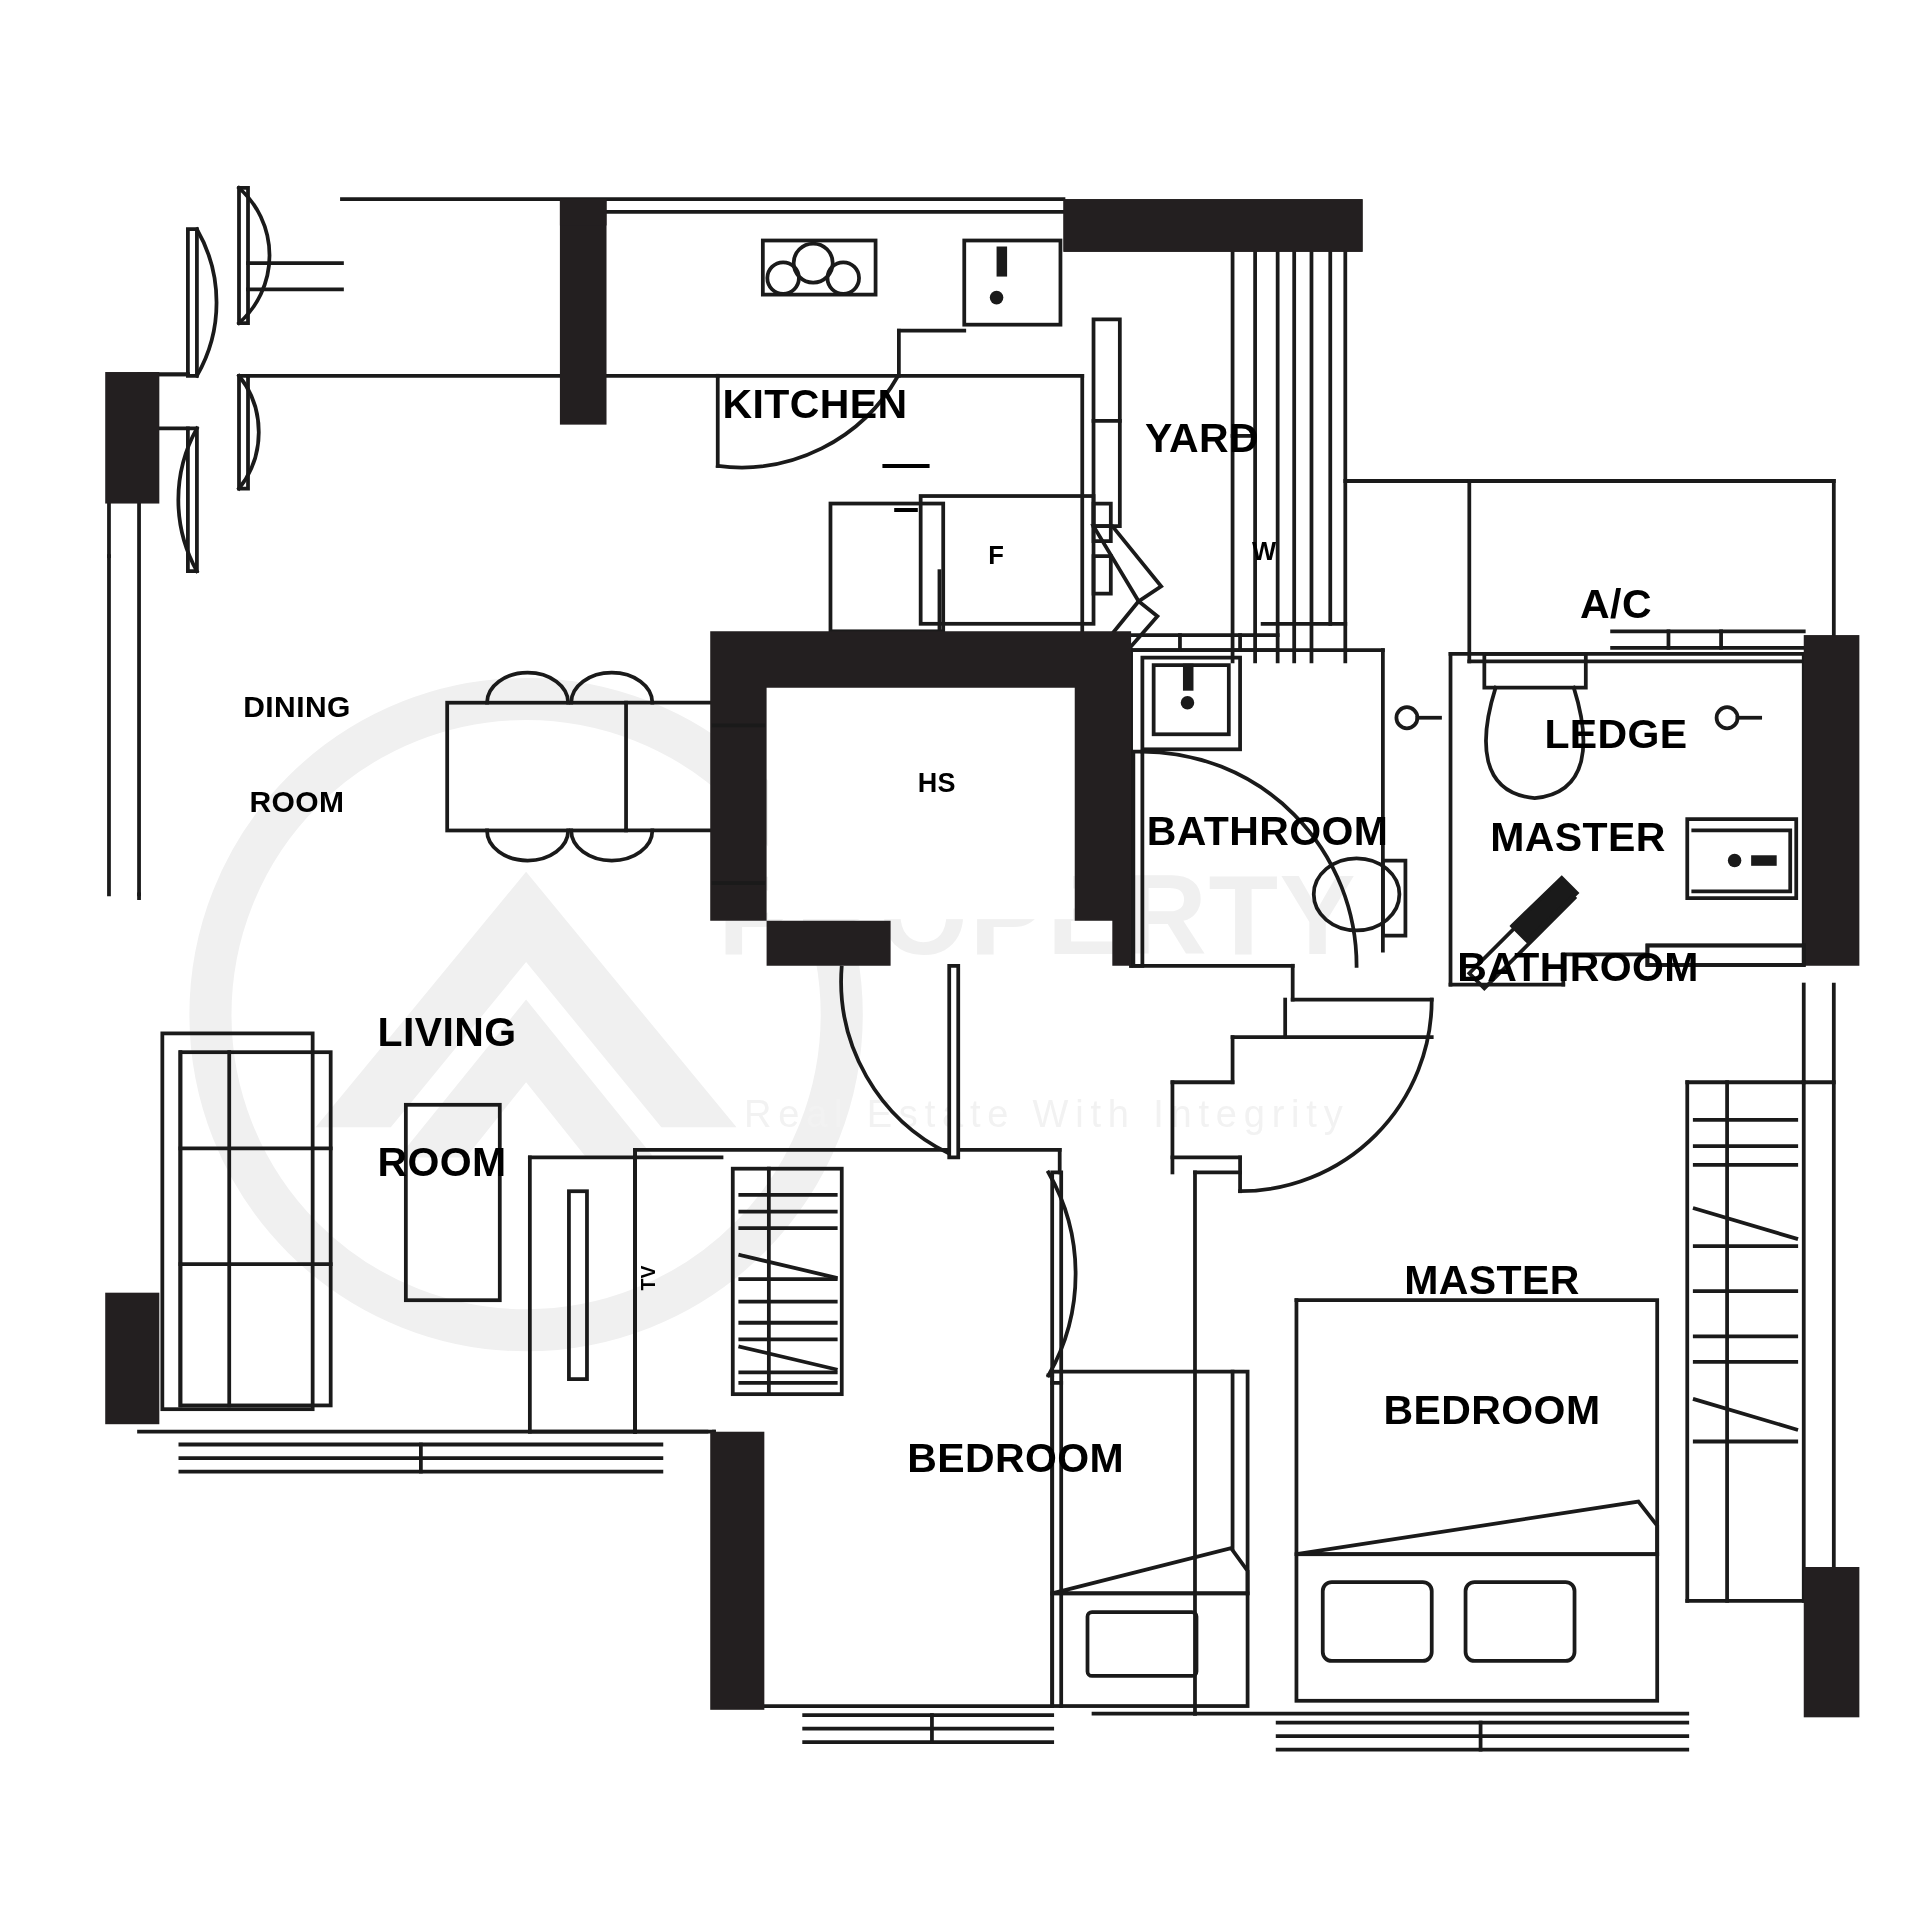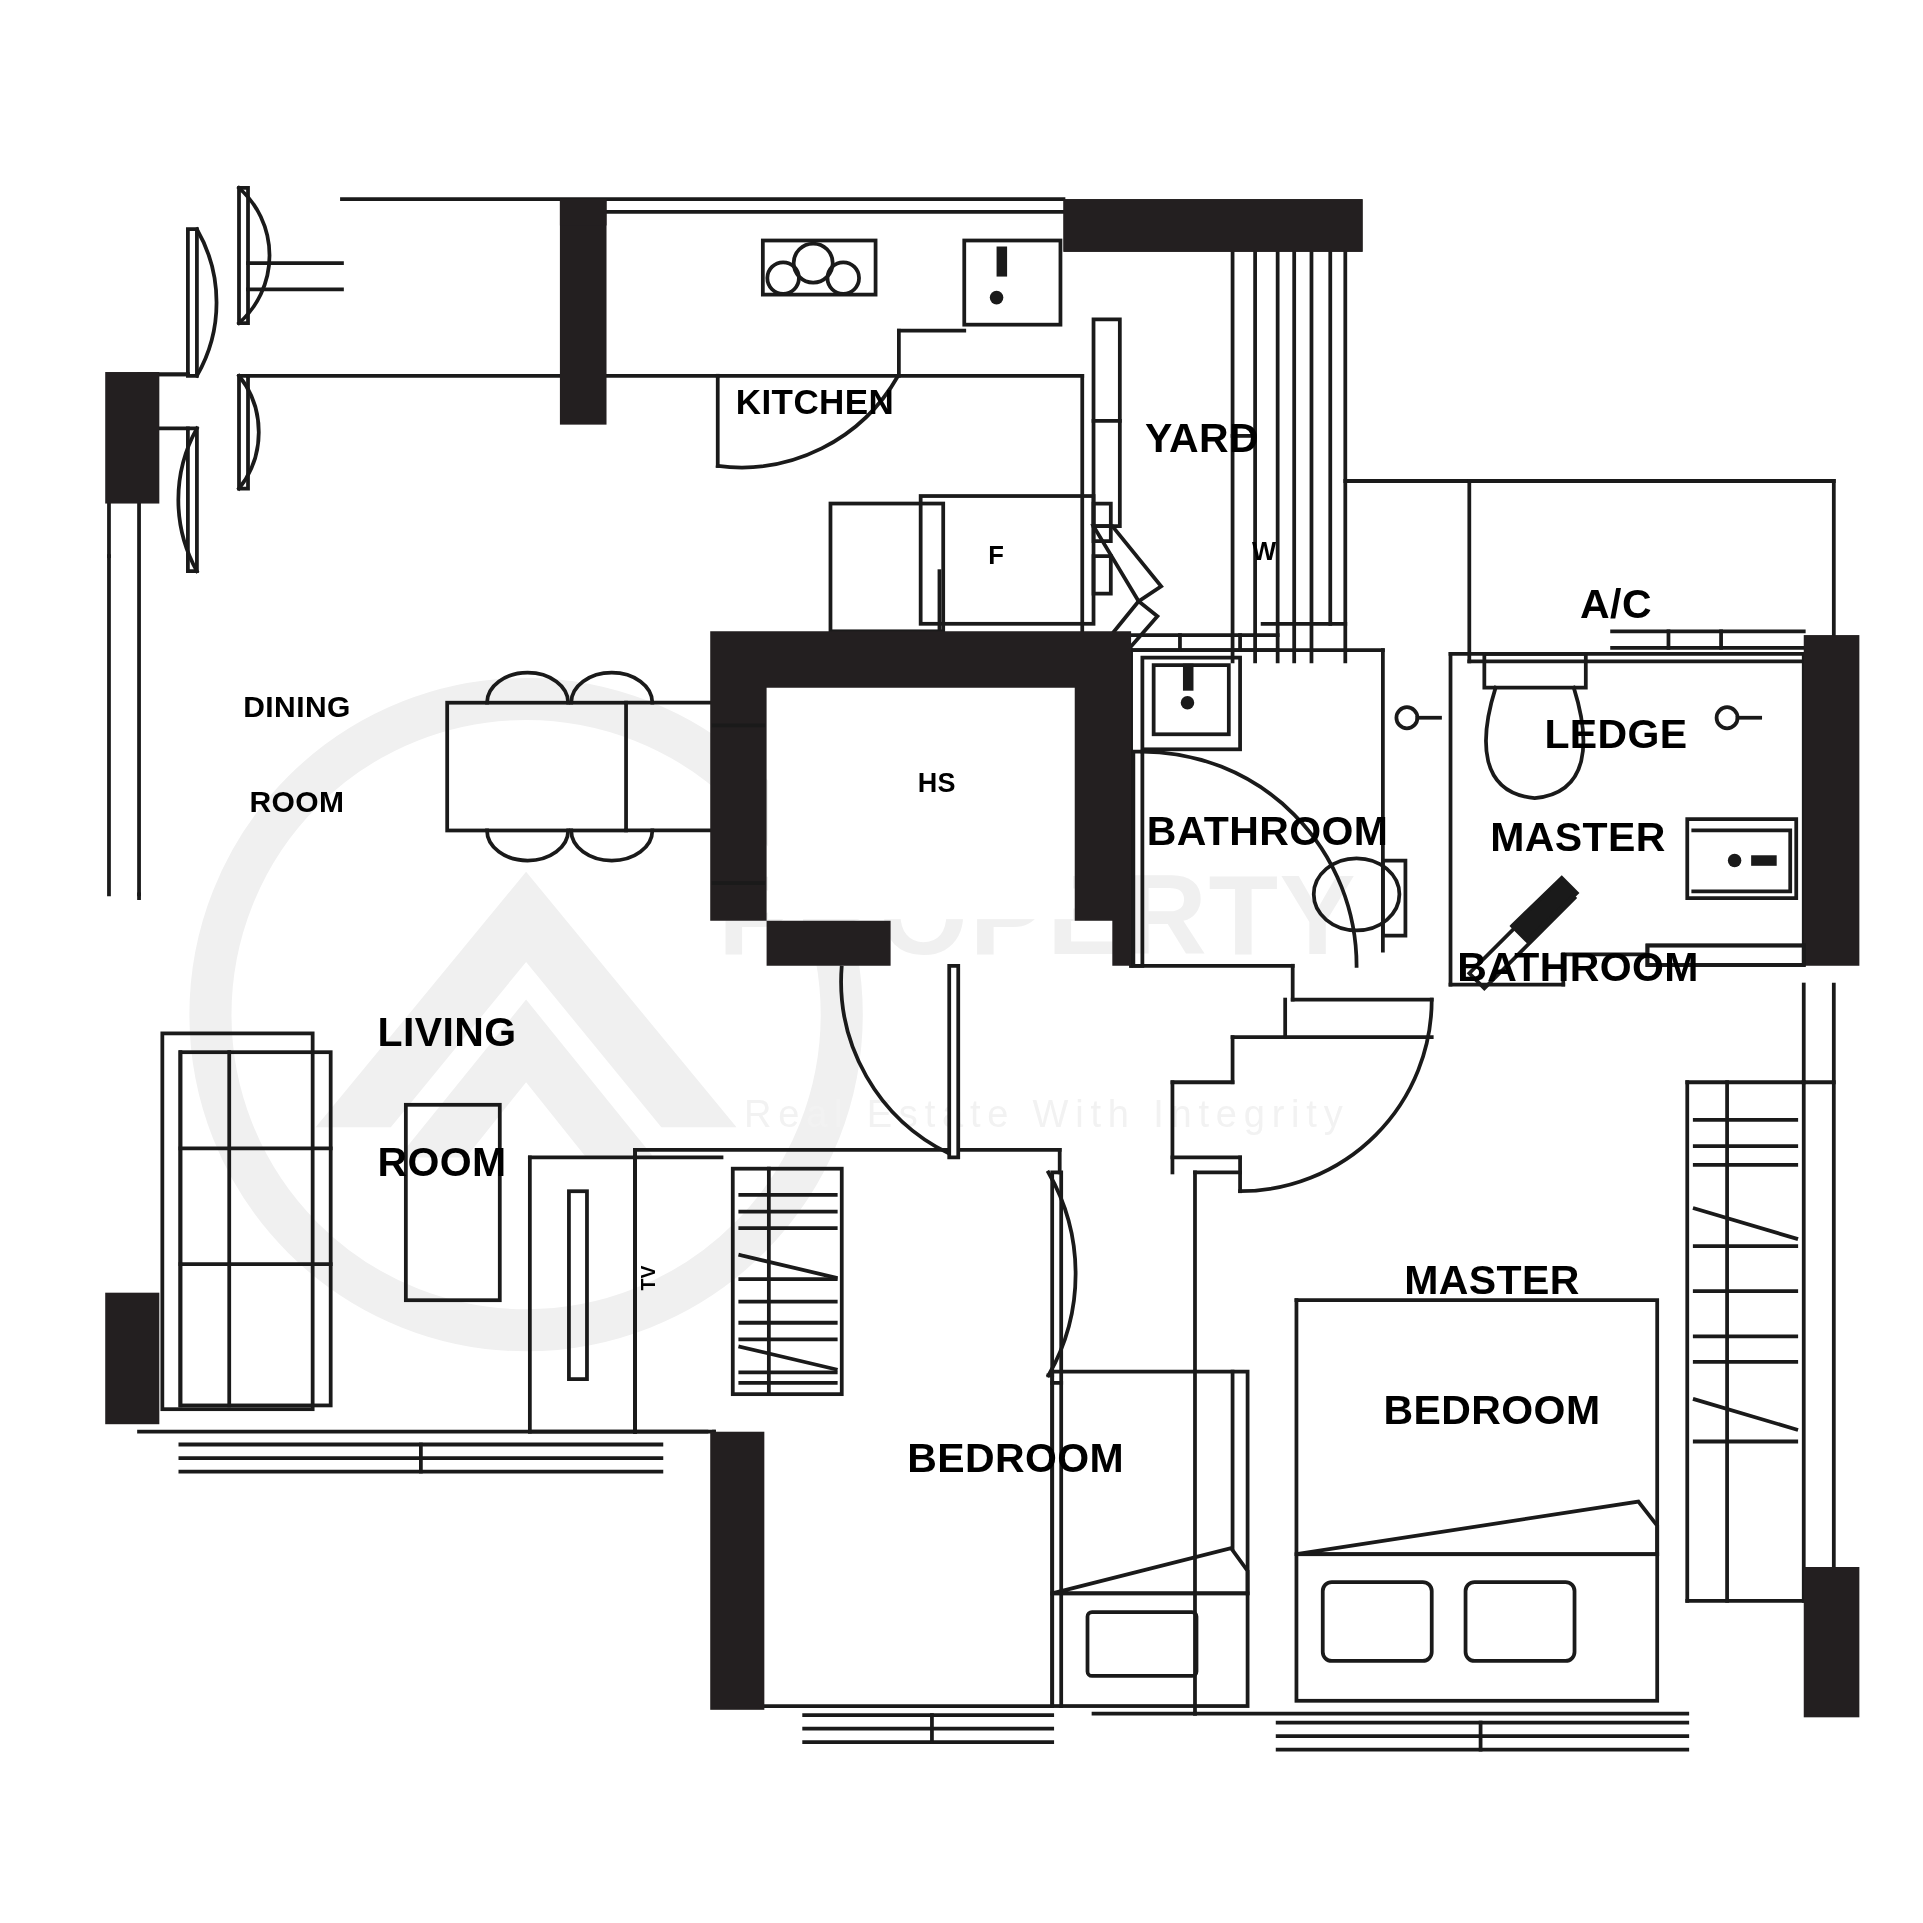--- a/index.html
+++ b/index.html
@@ -367,21 +367,21 @@
 
     <g fill="none" stroke="#1a1a1a" stroke-width="5">
       <path d="M947 965 L1018 965"></path>
       <path d="M947 1175 L1018 1175"></path>
       <rect x="2192" y="1258" width="208" height="26" fill="#ffffff"></rect>
       <rect x="2192" y="1258" width="208" height="26"></rect>
     </g>
 
   </svg>
 
-  <div class="room-label" style="left:0;top:383px;width:1812px;font-size:35px;">
+  <div class="room-label" style="left:0;top:383px;width:1812px;font-size:41px;text-decoration:underline;">
     <span style="position:absolute;left:815px;top:0;transform:translateX(-50%);">KITCHEN</span>
   </div>
 
   <div class="room-label" style="left:0;top:417px;width:1864px;font-size:41px;">
     <span style="position:absolute;left:1202px;top:0;transform:translateX(-50%);">YARD</span>
   </div>
 
   <div class="room-label" style="left:1616px;top:496px;transform:translateX(-50%);font-size:41px;">
     <div>A/C</div>
     <div>LEDGE</div>

